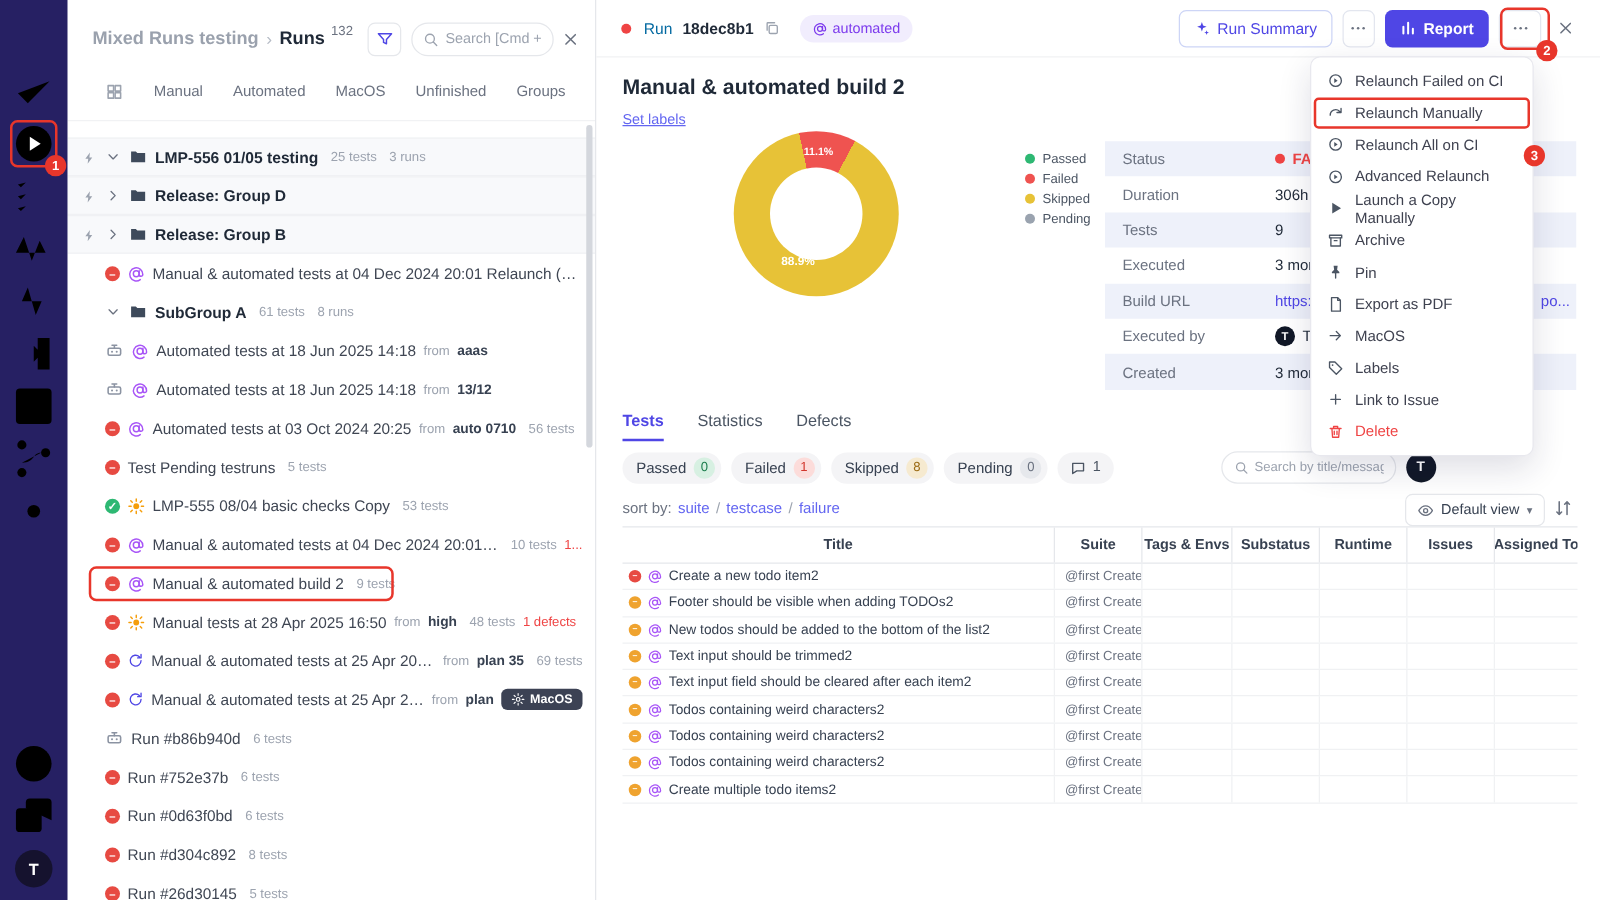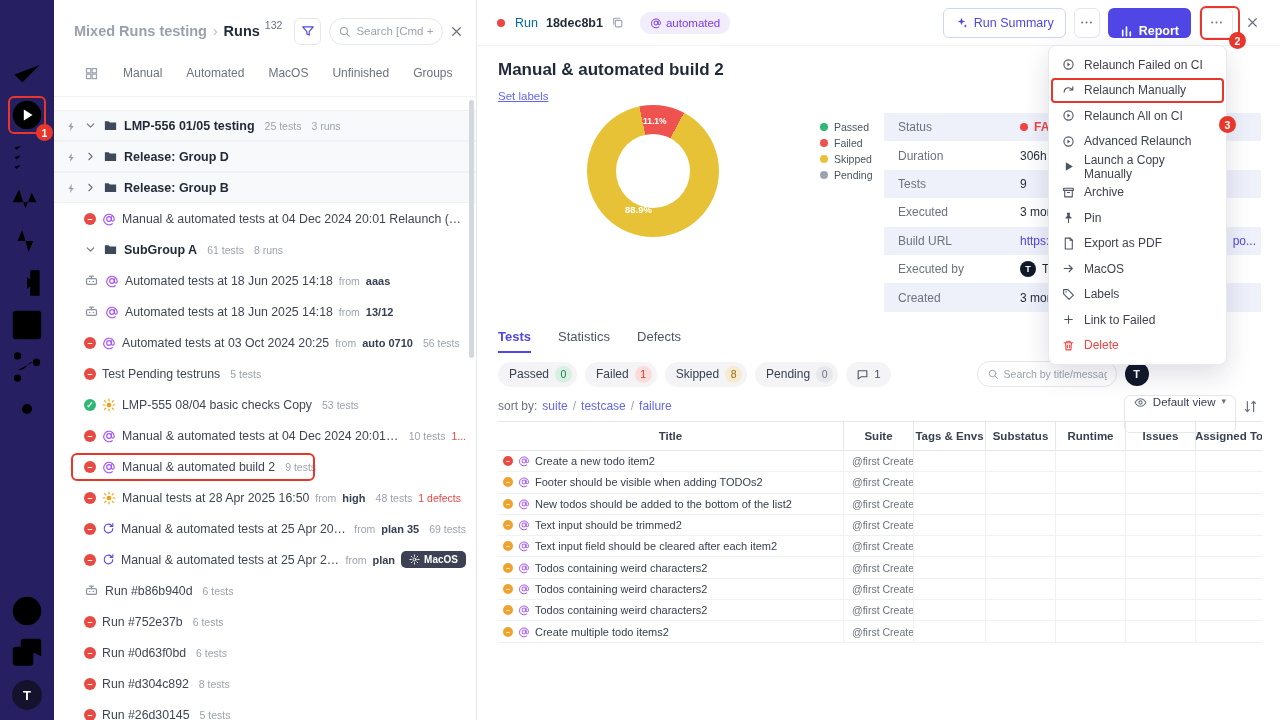--- a/index.html
+++ b/index.html
@@ -68,21 +68,21 @@
 .runid{font-size:12.5px;font-weight:bold;color:#1f2937}
 .i-copy{width:13px;height:13px;color:#9ca3af;cursor:pointer}
 .autobadge{margin-left:8px;height:22px;background:#f1edfd;border-radius:12px;padding:0 10px;display:flex;align-items:center;gap:4px;color:#7c3aed;font-size:11.5px;cursor:pointer}
 .autobadge .ico{width:12px;height:12px}
 .spacer{flex:1}
 .btn-outline{height:30px;border:1px solid #cdd5f6;border-radius:6px;background:#fff;color:#4f46e5;font-size:12.5px;display:inline-flex;align-items:center;gap:6px;padding:0 11px;cursor:pointer;font-family:inherit}
 .btn-outline .ico{width:13px;height:13px}
 .btn-icon{width:34px;height:30px;border:1px solid #e3e6ef;border-radius:6px;background:#fff;color:#6b7280;display:inline-flex;align-items:center;justify-content:center;cursor:pointer}
 .btn-icon.slim{width:26px}
 .btn-icon .ico{width:15px;height:15px}
-.btn-primary{height:30px;border:none;border-radius:6px;background:#4f46e5;color:#fff;font-size:12.5px;font-weight:bold;display:inline-flex;align-items:flex-end;gap:6px;padding:0 12px;cursor:pointer;font-family:inherit}
+.btn-primary{height:30px;border:none;border-radius:6px;background:#4f46e5;color:#fff;font-size:12.5px;font-weight:bold;display:inline-flex;align-items:center;gap:6px;padding:0 12px;cursor:pointer;font-family:inherit}
 .btn-primary .ico{width:13px;height:13px}
 .mclose{width:15px;height:15px;color:#6b7280;margin-left:4px;cursor:pointer}
 .mtitle{margin:14px 0 0 21px;font-size:17px;color:#1f2937}
 .setlabels{display:inline-block;margin:10px 0 0 21px;font-size:11.5px;color:#6366f1;text-decoration:underline;cursor:pointer}
 .donut{position:absolute;left:110px;top:105px;width:132px;height:132px;border-radius:50%}
 .donut::after{content:"";position:absolute;left:29px;top:29px;width:74px;height:74px;border-radius:50%;background:#fff}
 .pct{position:absolute;color:#fff;font-weight:bold;z-index:2}
 .p1{left:56px;top:11px;font-size:8.5px}
 .p2{left:38px;top:99px;font-size:9.5px}
 .legend{position:absolute;left:343px;top:121px;display:flex;flex-direction:column;gap:4px}
@@ -114,21 +114,21 @@
 .msearch{margin-left:86px;width:140px;height:26px;border:1px solid #e5e7eb;border-radius:13px;display:flex;align-items:center;gap:5px;padding:0 9px;color:#9ca3af}
 .msearch .ico{width:12px;height:12px}
 .msearch input{border:none;outline:none;width:100%;font-size:10.5px;font-family:inherit;background:transparent;color:#374151}
 .msearch input::placeholder{color:#9ca3af}
 .flavatar{width:24px;height:24px;border-radius:50%;background:#111827;color:#fff;font-size:11px;font-weight:bold;display:flex;align-items:center;justify-content:center;margin-left:8px;cursor:pointer}
 .sortrow{position:absolute;left:21px;top:399px;display:flex;align-items:center;gap:5px;font-size:12px}
 .sortlbl{color:#6b7280}
 .sortlinks{display:inline-flex;gap:5px}
 .slink{color:#6366f1;cursor:pointer}
 .ssep{color:#9ca3af}
-.viewsel{position:absolute;right:44px;top:395px;height:38px;border:1px solid #e5e7eb;border-radius:6px;display:flex;align-items:flex-start;gap:6px;padding:0 9px;font-size:11.5px;color:#374151;cursor:pointer;background:#fff}
+.viewsel{position:absolute;right:44px;top:395px;height:26px;border:1px solid #e5e7eb;border-radius:6px;display:flex;align-items:center;gap:6px;padding:0 9px;font-size:11.5px;color:#374151;cursor:pointer;background:#fff}
 .viewsel .ico{width:13px;height:13px;color:#6b7280}
 .caret{font-size:9px;color:#6b7280}
 .sorticon{position:absolute;right:22px;top:399px;width:15px;height:15px;color:#6b7280;cursor:pointer}
 .ttable{position:absolute;left:21px;top:421px;width:764px;font-size:11px}
 .thead,.trow{display:grid;grid-template-columns:345px 70px 72px 70px 70px 70px minmax(0,1fr)}
 .thead{height:30px;border-top:1px solid #e5e7eb;border-bottom:1px solid #e5e7eb}
 .th{font-weight:bold;font-size:11.5px;color:#374151;display:flex;align-items:center;justify-content:center;border-left:1px solid #e5e7eb;overflow:hidden;white-space:nowrap;cursor:pointer}
 .th:first-child{border-left:none}
 .trow{height:21.3px;border-bottom:1px solid #f0f1f3;cursor:pointer}
 .td{border-left:1px solid #f0f1f3;overflow:hidden;white-space:nowrap;display:flex;align-items:center}
@@ -982,21 +982,21 @@
             </svg>
           </span>
           <span>Labels</span>
         </div>
         <div class="menu-item">
           <span class="ico ">
             <svg viewBox="0 0 24 24">
               <path d="M12 5v14M5 12h14"></path>
             </svg>
           </span>
-          <span>Link to Failed</span>
+          <span>Link to Issue</span>
         </div>
         <div class="menu-item danger">
           <span class="ico ">
             <svg viewBox="0 0 24 24">
               <path d="M4 7h16M9 7V4h6v3M6.5 7l1 13h9l1-13M10 11v5M14 11v5"></path>
             </svg>
           </span>
           <span>Delete</span>
         </div>
       </div>

